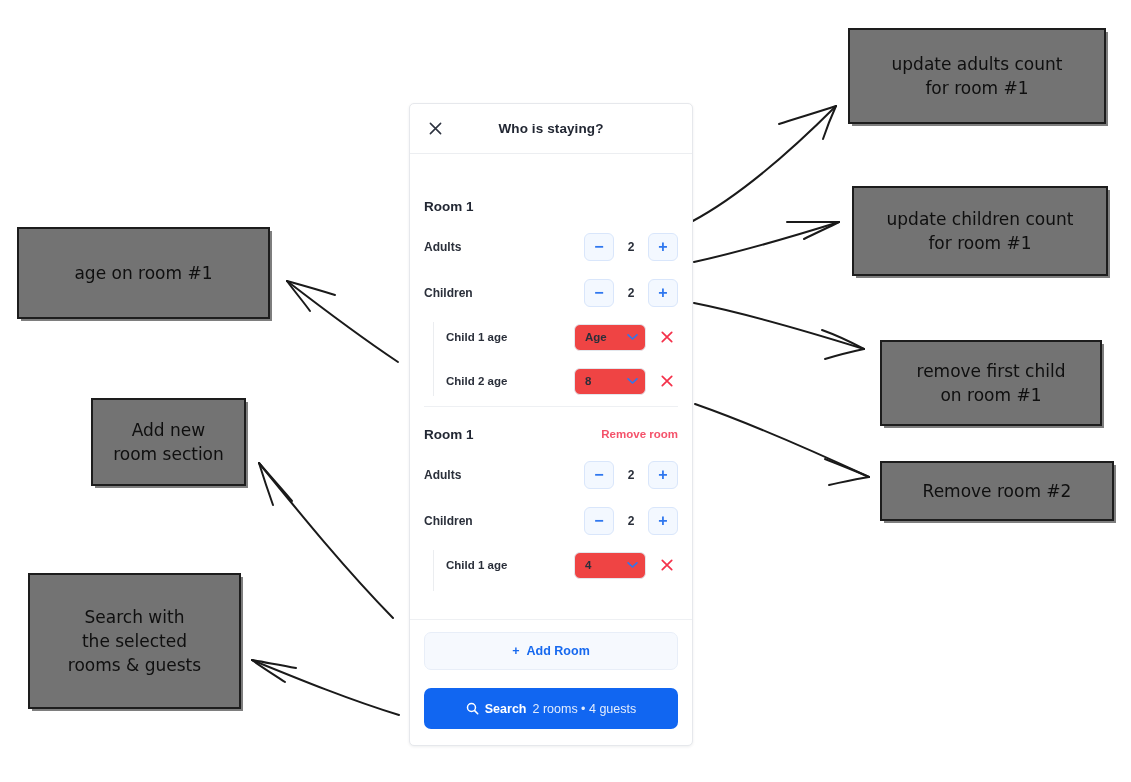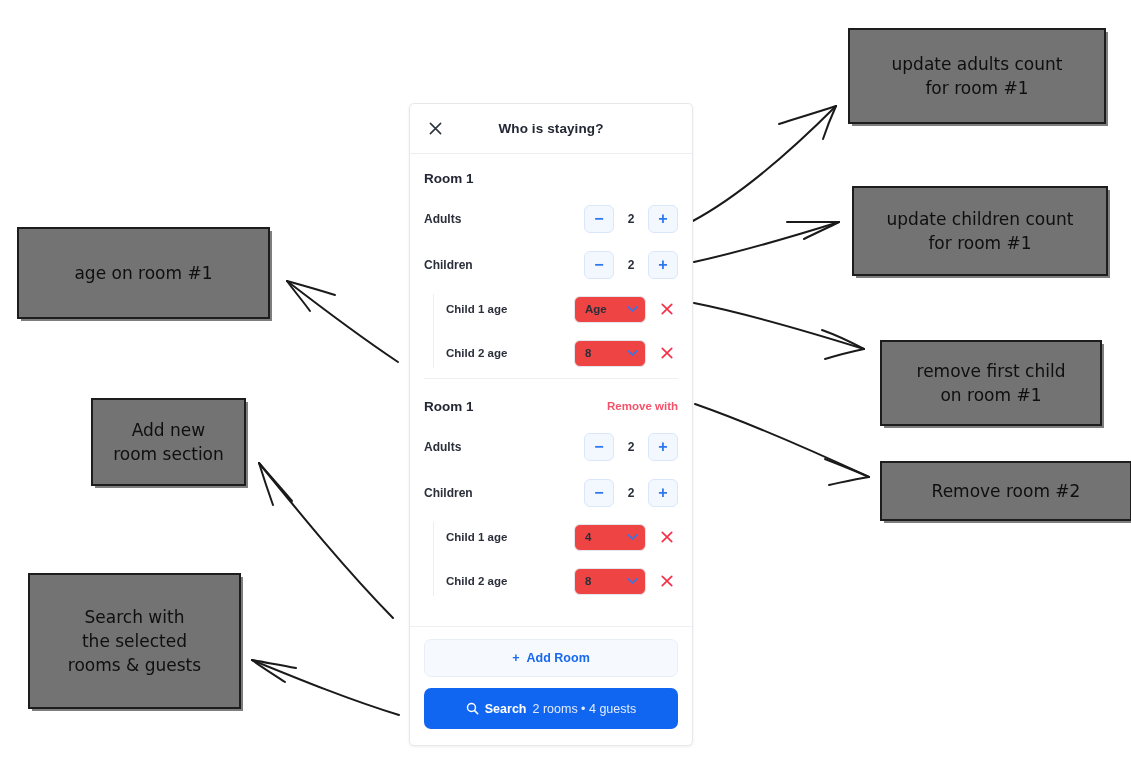--- a/index.html
+++ b/index.html
@@ -51,20 +51,21 @@
     width: 284px;
     height: 643px;
     box-sizing: border-box;
     background: #ffffff;
     border: 1px solid #e6e8ec;
     border-radius: 5px;
     box-shadow: 0 1px 3px rgba(16,24,40,0.07);
     overflow: hidden;
     display: flex;
     flex-direction: column;
+    gap: 28px;
   }
 
   .card-header {
     height: 49px;
     flex: 0 0 49px;
     display: flex;
     align-items: center;
     border-bottom: 1px solid #eceef1;
     position: relative;
   }
@@ -225,21 +226,21 @@
     color: #1769ef;
     font-size: 12.5px;
     font-weight: 700;
     display: flex;
     align-items: center;
     justify-content: center;
     gap: 7px;
     cursor: pointer;
   }
   .search-btn {
-    margin-top: 11px;
+    margin-top: 18px;
     height: 41px;
     box-sizing: border-box;
     width: 100%;
     border: none;
     border-radius: 7px;
     background: #1166f1;
     display: flex;
     align-items: center;
     justify-content: center;
     gap: 6px;
@@ -306,21 +307,21 @@
   </div>
 </div>
 
 <div class="anno" id="anno-2" style="left:880px; top:340px; width:222px; height:86px;">
   <div>
     <span>remove first child</span>
     <span>on room #1</span>
   </div>
 </div>
 
-<div class="anno" id="anno-3" style="left:880px; top:461px; width:252px; height:60px;align-items:center;">
+<div class="anno" id="anno-3" style="left:880px; top:461px; width:234px; height:60px;align-items:center;">
   <div>
     <span>Remove room #2</span>
   </div>
 </div>
 
 <div class="anno" id="anno-4" style="left:17px; top:227px; width:253px; height:92px;">
   <div>
     <span>age on room #1</span>
   </div>
 </div>
@@ -414,21 +415,21 @@
               </svg>
             </div>
           </div>
         </div>
       </div>
     </div>
 
     <div class="room-block second">
       <div class="room-head">
         <div class="room-title">Room 1</div>
-        <div class="remove-room">Remove with</div>
+        <div class="remove-room">Remove room</div>
       </div>
 
       <div class="count-row">
         <div class="count-label">Adults</div>
         <div class="stepper">
           <div class="step-btn">−</div>
           <div class="step-value">2</div>
           <div class="step-btn">+</div>
         </div>
       </div>

